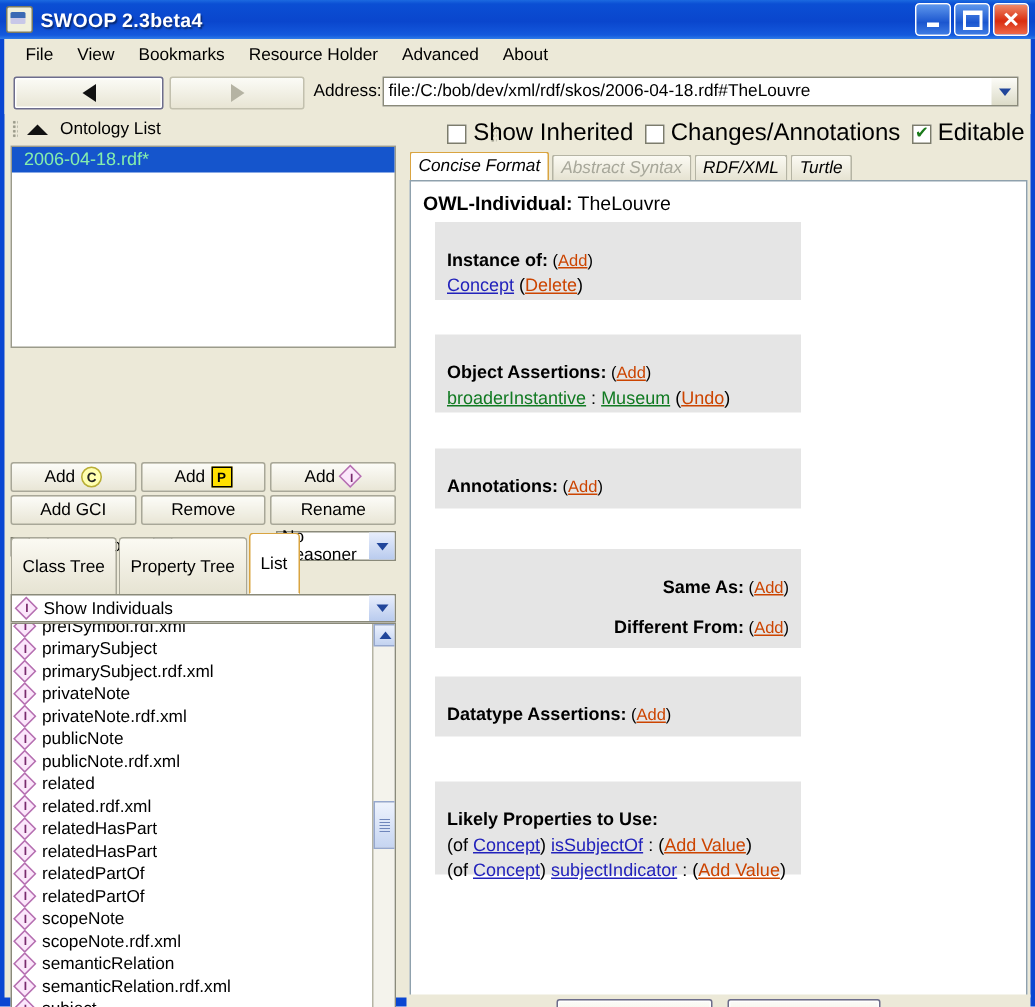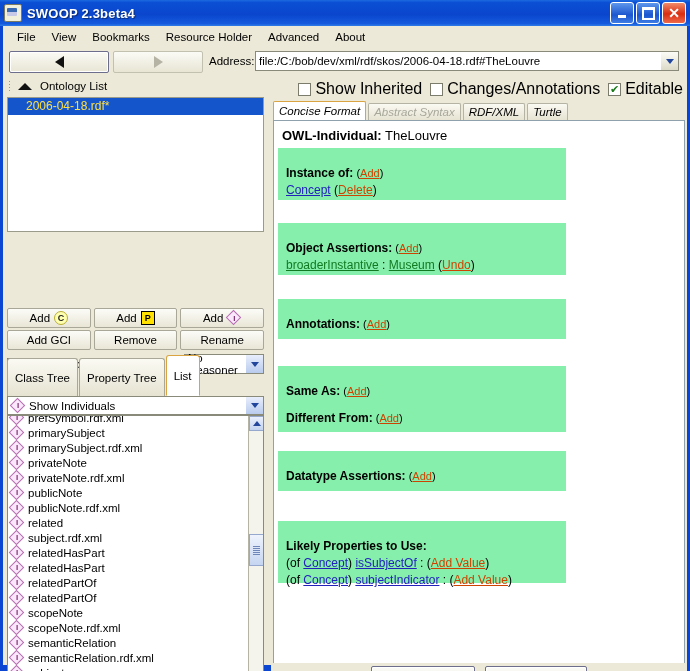--- a/index.html
+++ b/index.html
@@ -103,21 +103,21 @@
   }
   .grip { width: 4px; height: 12px; margin-left: 3px; margin-right: 6px;
     background-image: radial-gradient(circle, #9a9a8a 0.8px, transparent 1px);
     background-size: 3px 3px; }
   .up-tri { width:0;height:0;border-left:7px solid transparent;border-right:7px solid transparent;border-bottom:7px solid #111; margin-right: 8px;}
   .ontlist {
     position: absolute; left: 2px; top: 20px; width: 257px; height: 135px;
     background: #fff; border: 1px solid #9b9b8b; box-sizing: border-box;
   }
   .ont-sel {
-    background: #1555cc; color:#fde047; font-size: 12px; padding: 1px 18px;
+    background: #1555cc; color:#86efac; font-size: 12px; padding: 1px 8px;
     height: 15px; line-height: 15px;
   }
   .btnrow { position: absolute; left: 2px; width: 257px; display: flex; gap: 3px; }
   .jbtn {
     flex: 1; height: 20px;
     background: linear-gradient(to bottom,#fcfcf8,#e9e6d6);
     border: 1px solid #a8a798; border-radius: 2px;
     display: flex; align-items: center; justify-content: center; gap: 4px;
     font-size: 11.5px; box-sizing: border-box;
   }
@@ -192,21 +192,21 @@
   }
   .rtab.active { background:#fff; border-color:#d9a441; height:18px; }
   .rtab.disabled { color:#a7a79a; }
 
   .rp-content {
     position:absolute; left:2px; top:43px; width:412px; height:545px;
     background:#fff; border:1px solid #8fa1ad; box-sizing:border-box; overflow:hidden;
   }
   .owl-head { font-size: 13px; padding: 7px 8px 0 8px; }
   .owl-head b { font-weight:bold; }
-  .block { position:absolute; left:4px; width: 288px; background:#86efac; }
+  .block { position:absolute; left:16px; width: 244px; background:#e5e5e5; }
   .block .inner { padding: 18px 8px 9px 8px; }
   .lbl { font-weight:bold; font-size:12px; color:#000; }
   .lnk-add { color:#cc4400; text-decoration: underline; }
   .lnk-blue { color:#2222bb; text-decoration: underline; }
   .lnk-green { color:#117a22; text-decoration: underline; }
   .lnk-red { color:#cc4400; text-decoration: underline; }
   .txtline { font-size:12px; margin-top:3px; }
   .paren { color:#000; }
 
   
@@ -376,21 +376,21 @@
             <div class="lrow">
               <span class="ic-i">
                 <span>I</span>
               </span>
               <span>related</span>
             </div>
             <div class="lrow">
               <span class="ic-i">
                 <span>I</span>
               </span>
-              <span>subject.rdf.xml</span>
+              <span>related.rdf.xml</span>
             </div>
             <div class="lrow">
               <span class="ic-i">
                 <span>I</span>
               </span>
               <span>relatedHasPart</span>
             </div>
             <div class="lrow">
               <span class="ic-i">
                 <span>I</span>
@@ -491,21 +491,21 @@
               <div class="inner">
                 <div><span class="lbl">Object Assertions:</span><span>  </span><span>(</span><span class="lnk-add">Add</span><span>)</span></div>
                 <div class="txtline"><span class="lnk-green">broaderInstantive</span><span class="paren"> : </span><span class="lnk-green">Museum</span><span class="paren">  (</span><span class="lnk-red">Undo</span><span class="paren">)</span></div>
               </div>
             </div>
             <div class="block" style="top: 178px; height: 40px;">
               <div class="inner">
                 <div><span class="lbl">Annotations:</span><span>  </span><span>(</span><span class="lnk-add">Add</span><span>)</span></div>
               </div>
             </div>
-            <div class="block" style="top: 245px; height: 66px;">
+            <div class="block" style="top: 245px; height: 66px; text-align: right;">
               <div class="inner">
                 <div><span class="lbl">Same As:</span><span>  </span><span>(</span><span class="lnk-add">Add</span><span>)</span></div>
                 <div style="margin-top: 13px;"><span class="lbl">Different From:</span><span>  </span><span>(</span><span class="lnk-add">Add</span><span>)</span></div>
               </div>
             </div>
             <div class="block" style="top: 330px; height: 40px;">
               <div class="inner">
                 <div><span class="lbl">Datatype Assertions:</span><span>  </span><span>(</span><span class="lnk-add">Add</span><span>)</span></div>
               </div>
             </div>

